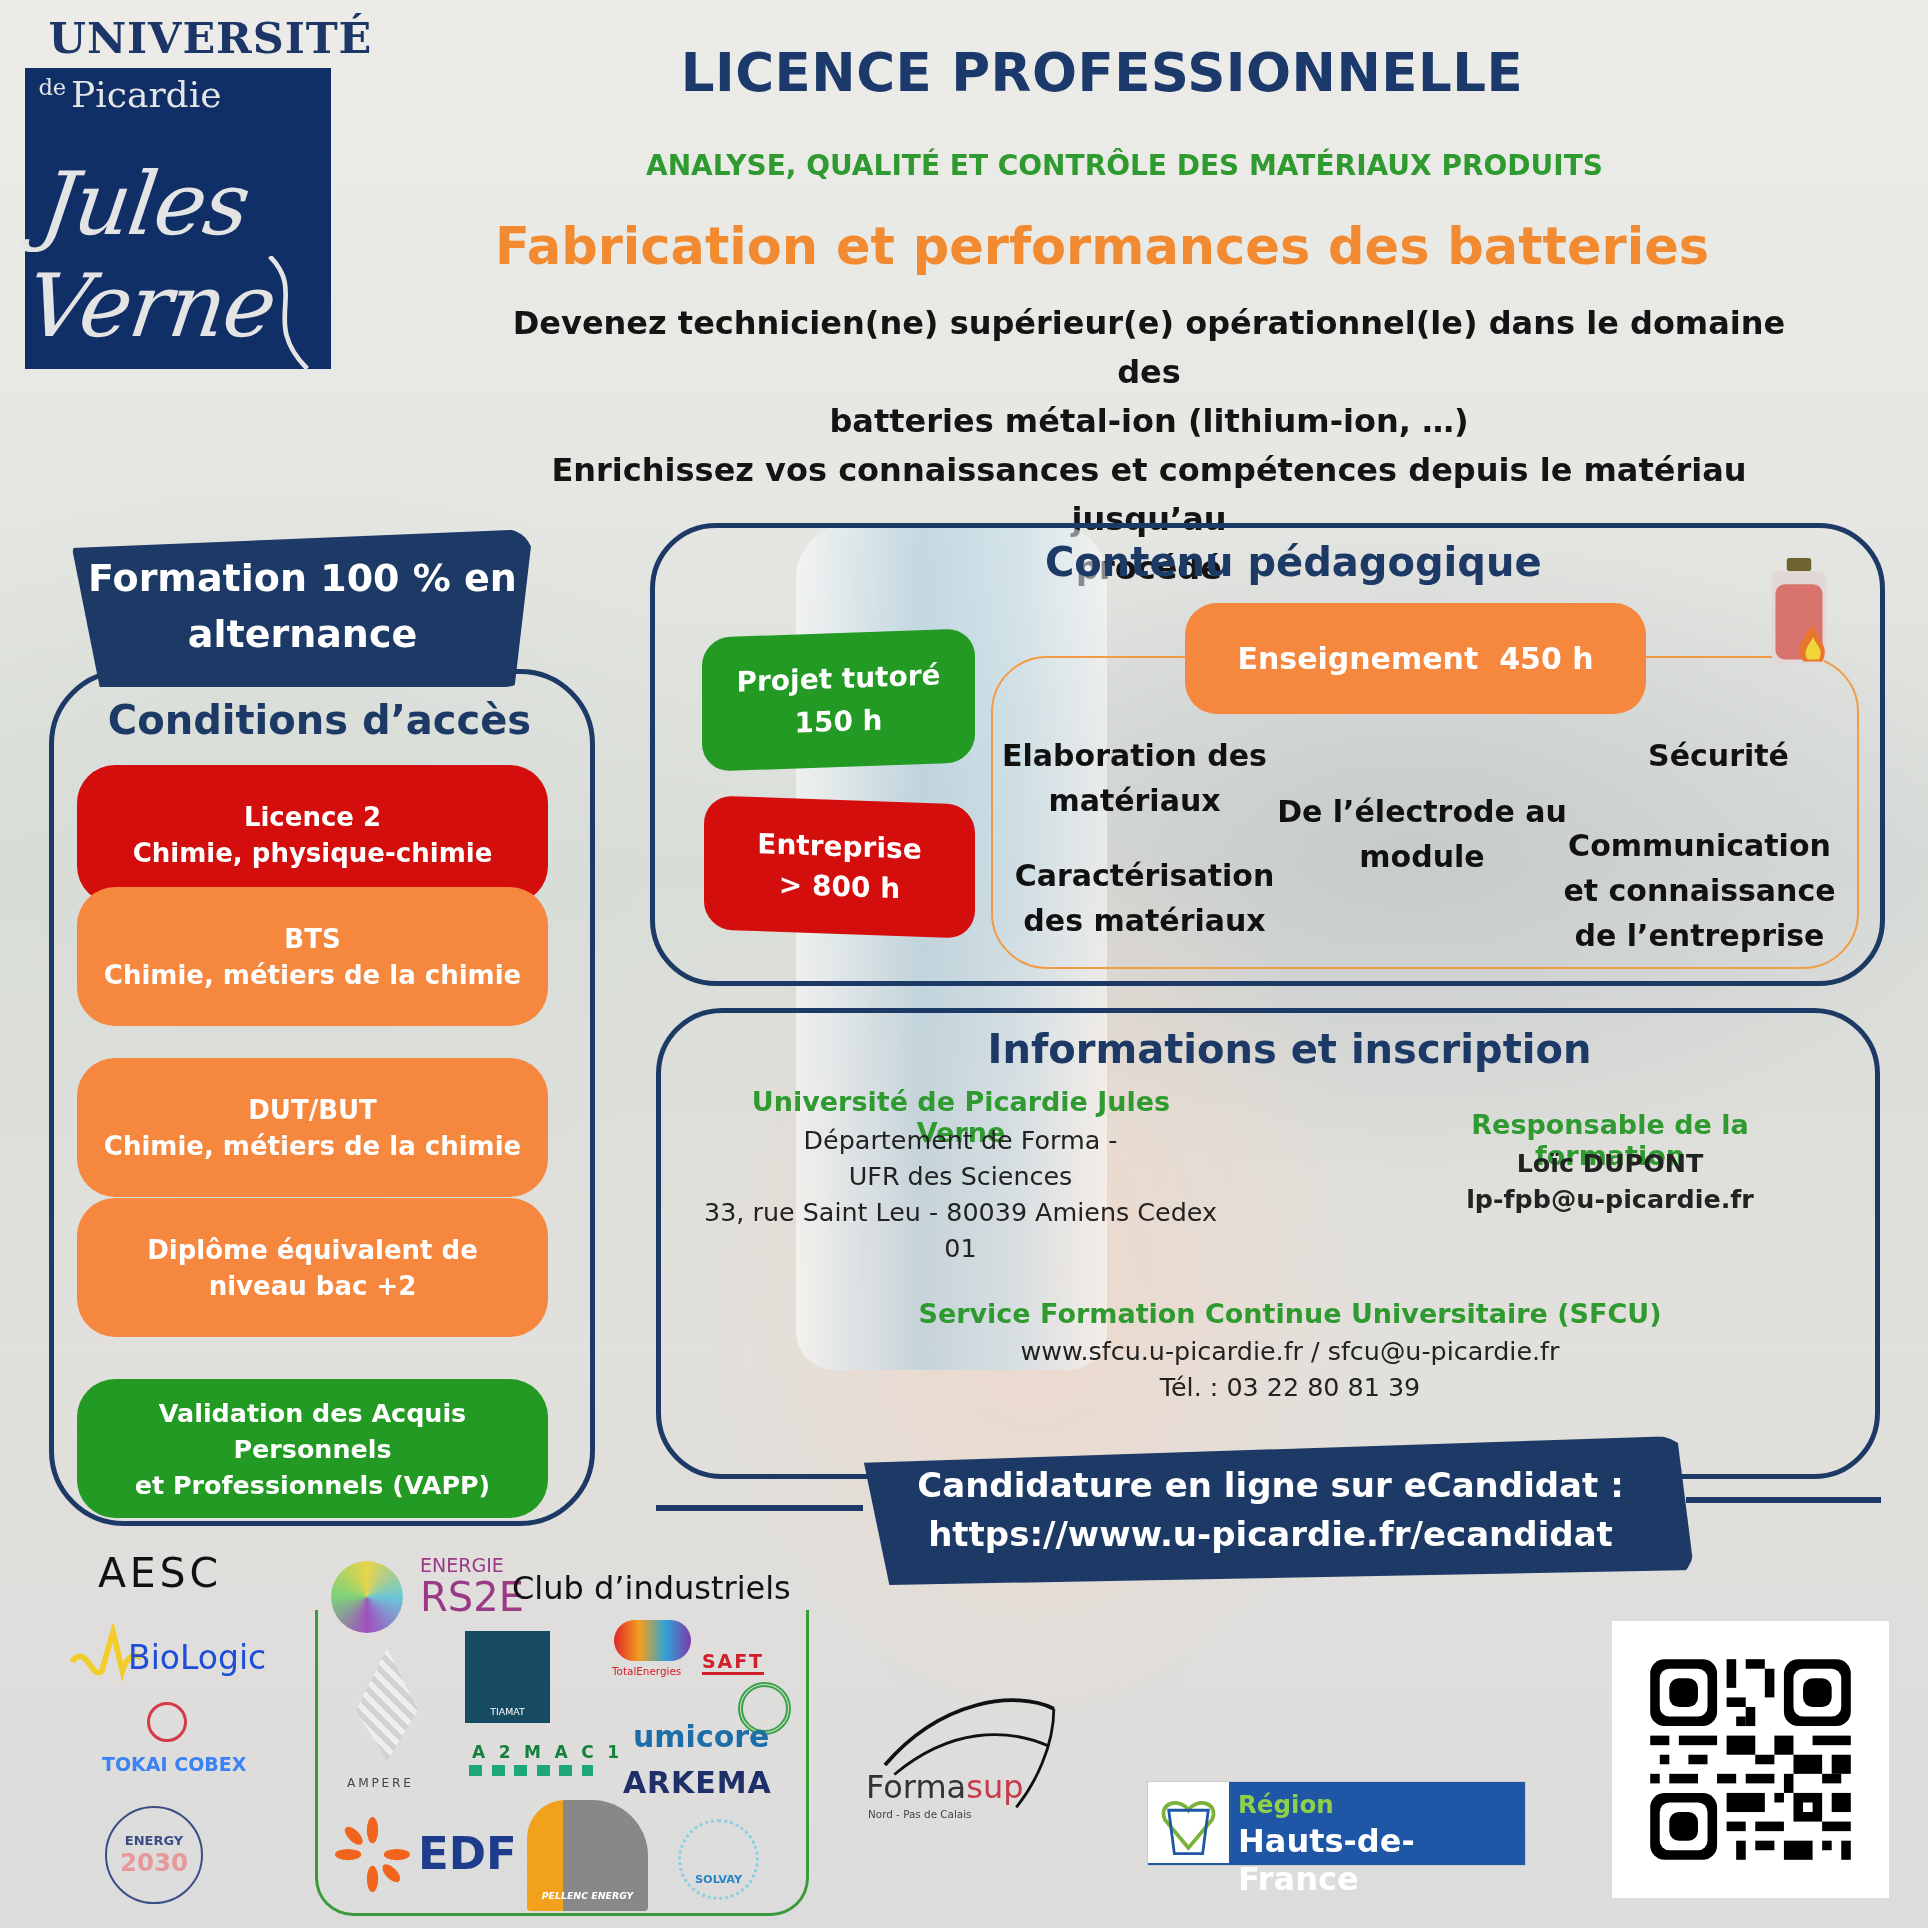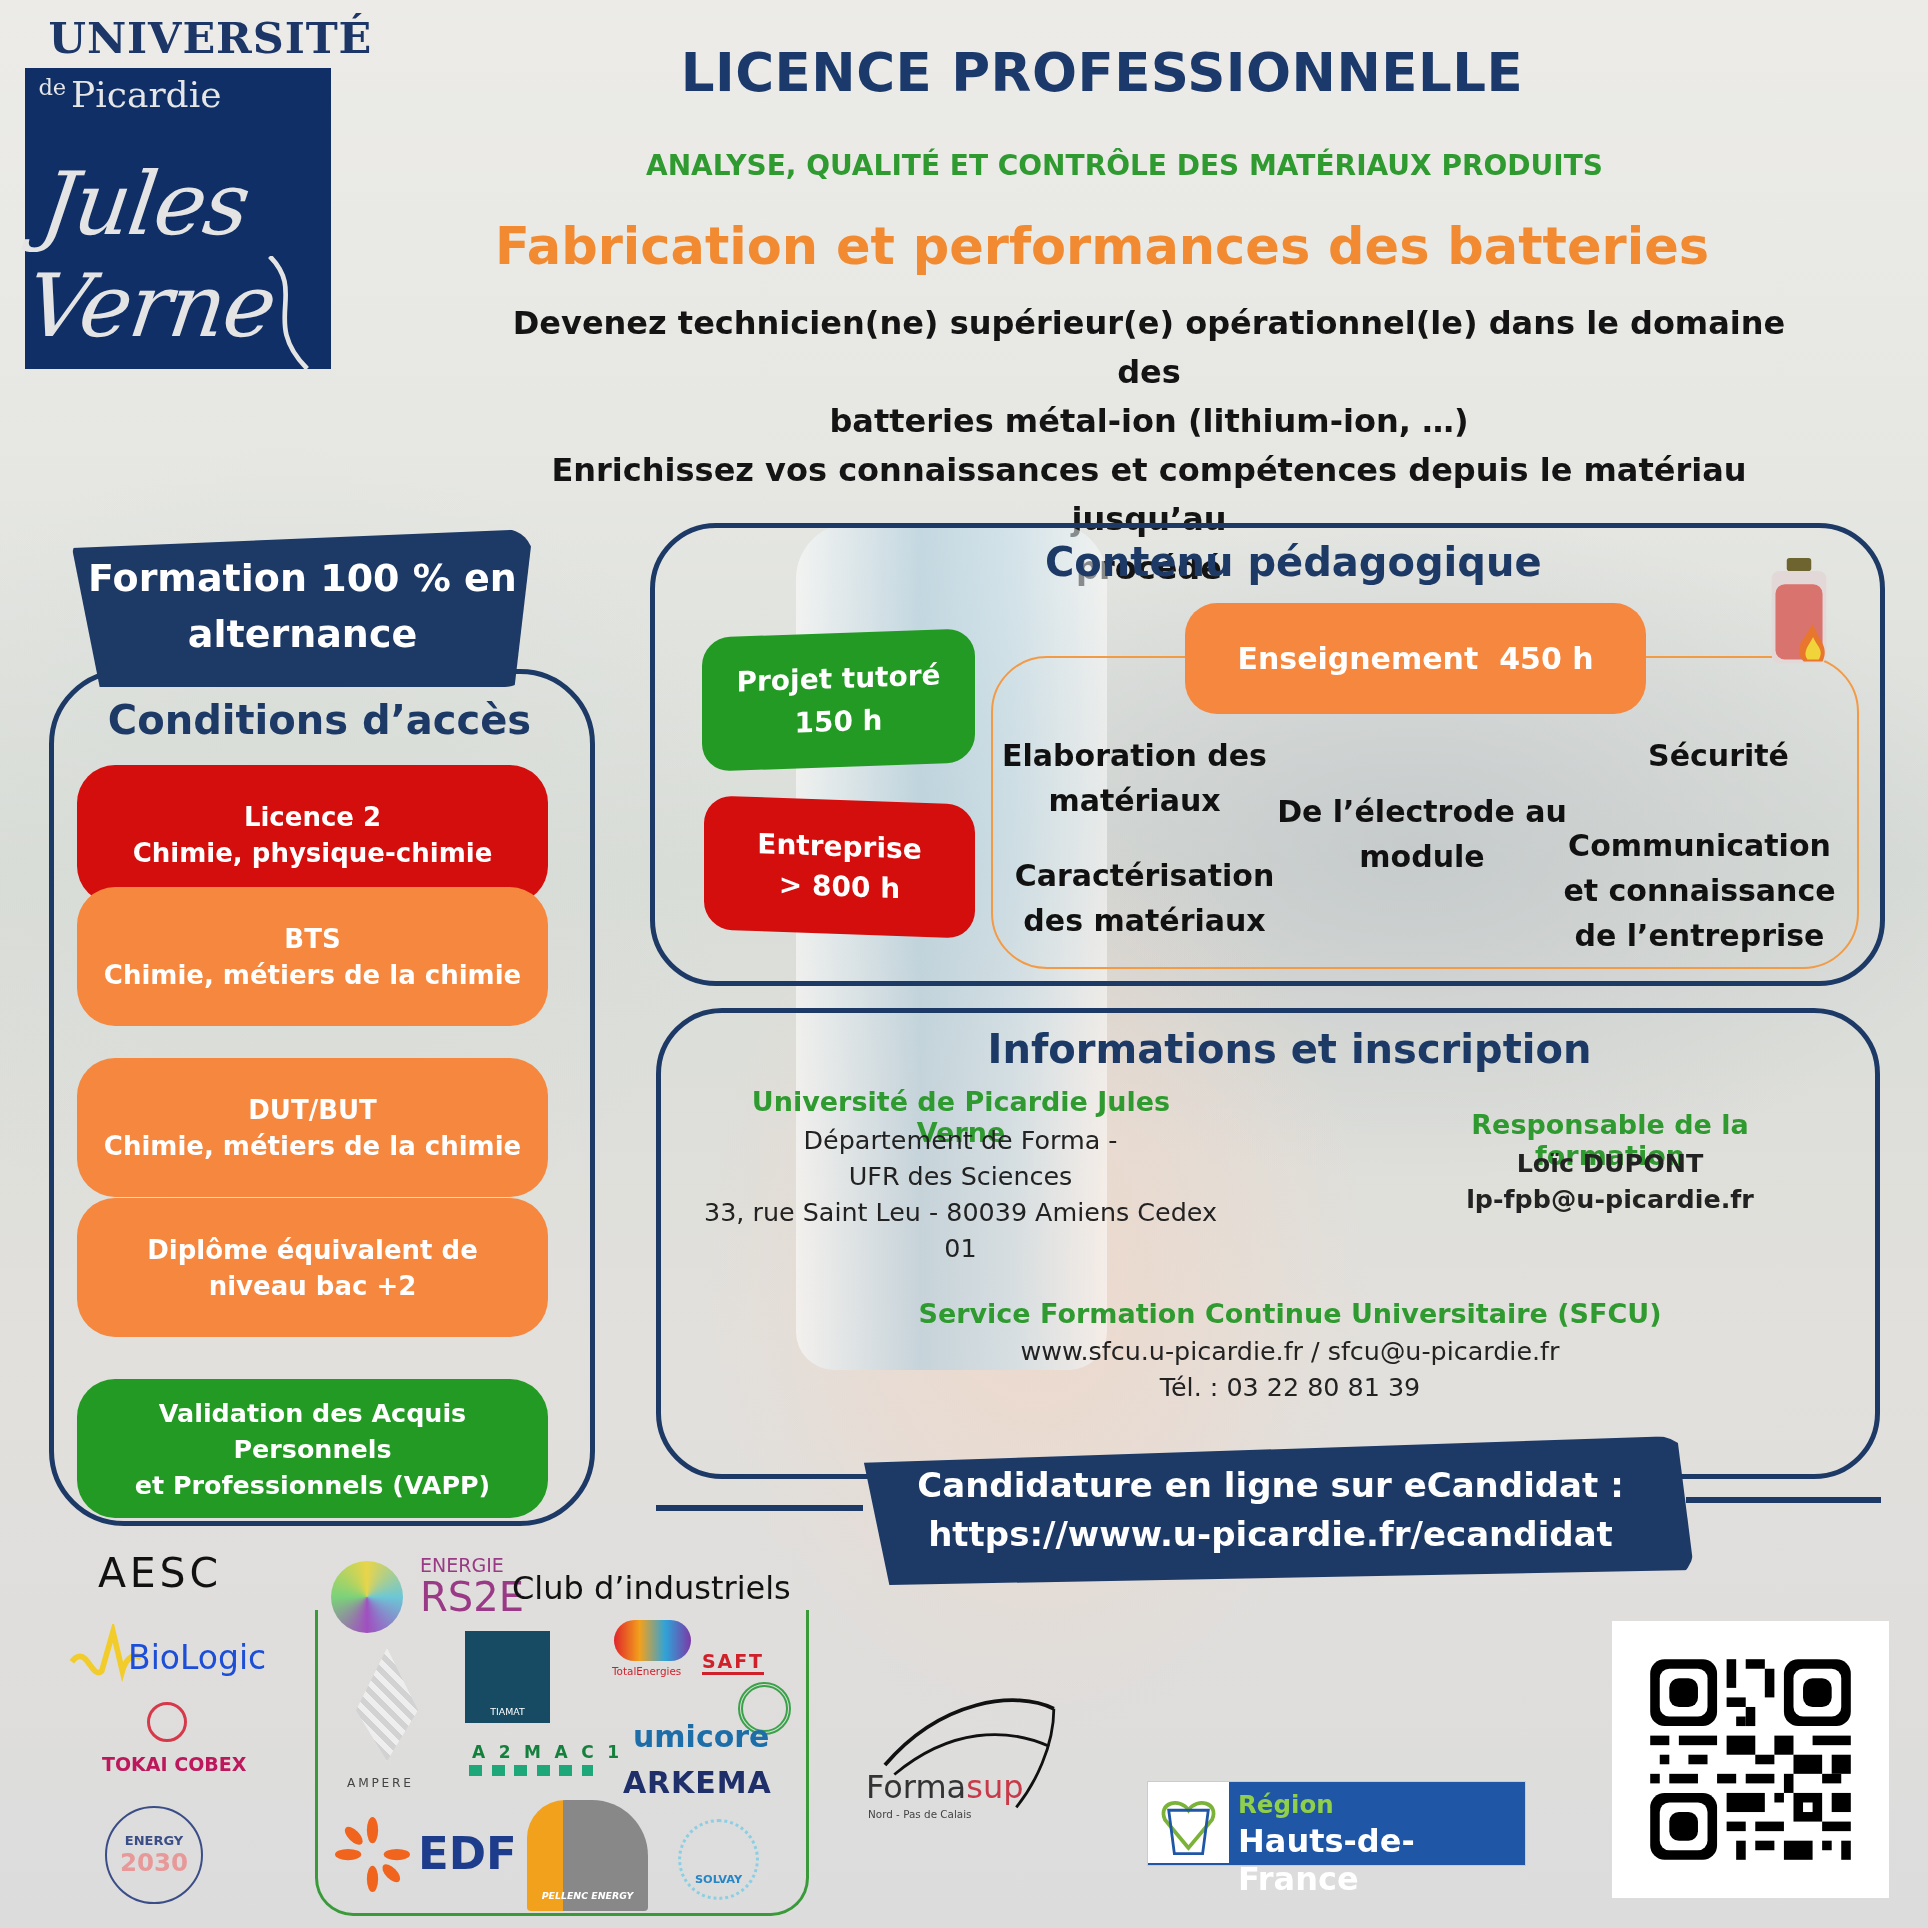--- a/index.html
+++ b/index.html
@@ -190,21 +190,21 @@
   <div>Candidature en ligne sur eCandidat :</div>
   <div>https://www.u-picardie.fr/ecandidat</div>
 </div>
 
 <div class="abs logo-txt" style="left:98px;top:1549px;font-size:41px;font-weight:normal;letter-spacing:3.8px;color:#111">AESC</div>
 <svg class="abs" style="left:68px;top:1624px" width="75" height="66" viewBox="0 0 80 70">
   <path d="M4 40 C 20 20, 25 60, 36 50 L 48 8 L 58 50 C 62 36, 70 30, 78 36" stroke="#f2cc2a" stroke-width="6" fill="none"></path>
 </svg>
 <div class="abs" style="left:128px;top:1638px;font-size:33px;color:#1d4ed8">BioLogic</div>
 <div class="abs" style="left:147px;top:1702px;width:40px;height:40px;border:3.8px solid #d63a4a;border-radius:50%"></div>
-<div class="abs" style="left:102px;top:1753px;font-size:19px;font-weight:bold;color:#be185d">TOKAI COBEX</div>
+<div class="abs" style="left:102px;top:1753px;font-size:19px;font-weight:bold;color:#3b82f6">TOKAI COBEX</div>
 <div class="abs" style="left:105px;top:1806px;width:98px;height:98px;border:2.8px solid #3a4d86;border-radius:50%;text-align:center;padding-top:24.5px">
   <div style="font-size:13px;font-weight:bold;color:#3a4d86">ENERGY</div>
   <div style="font-size:24.5px;font-weight:bold;color:#e79999">2030</div>
 </div>
 
 <div class="abs" style="left:331px;top:1561px;width:72px;height:72px;border-radius:50%;background:conic-gradient(#e8d54a,#6cc7d6,#a04fc0,#7bd27a,#e8d54a)"></div>
 <div class="abs" style="left:420px;top:1554px;font-size:19px;color:#9a3a86">ENERGIE</div>
 <div class="abs" style="left:420px;top:1574px;font-size:40px;color:#9a3a86">RS2E</div>
 <div class="abs" style="left:512px;top:1569px;font-size:32px;color:#111">Club d’industriels</div>
 <div class="abs club-frame"></div>

